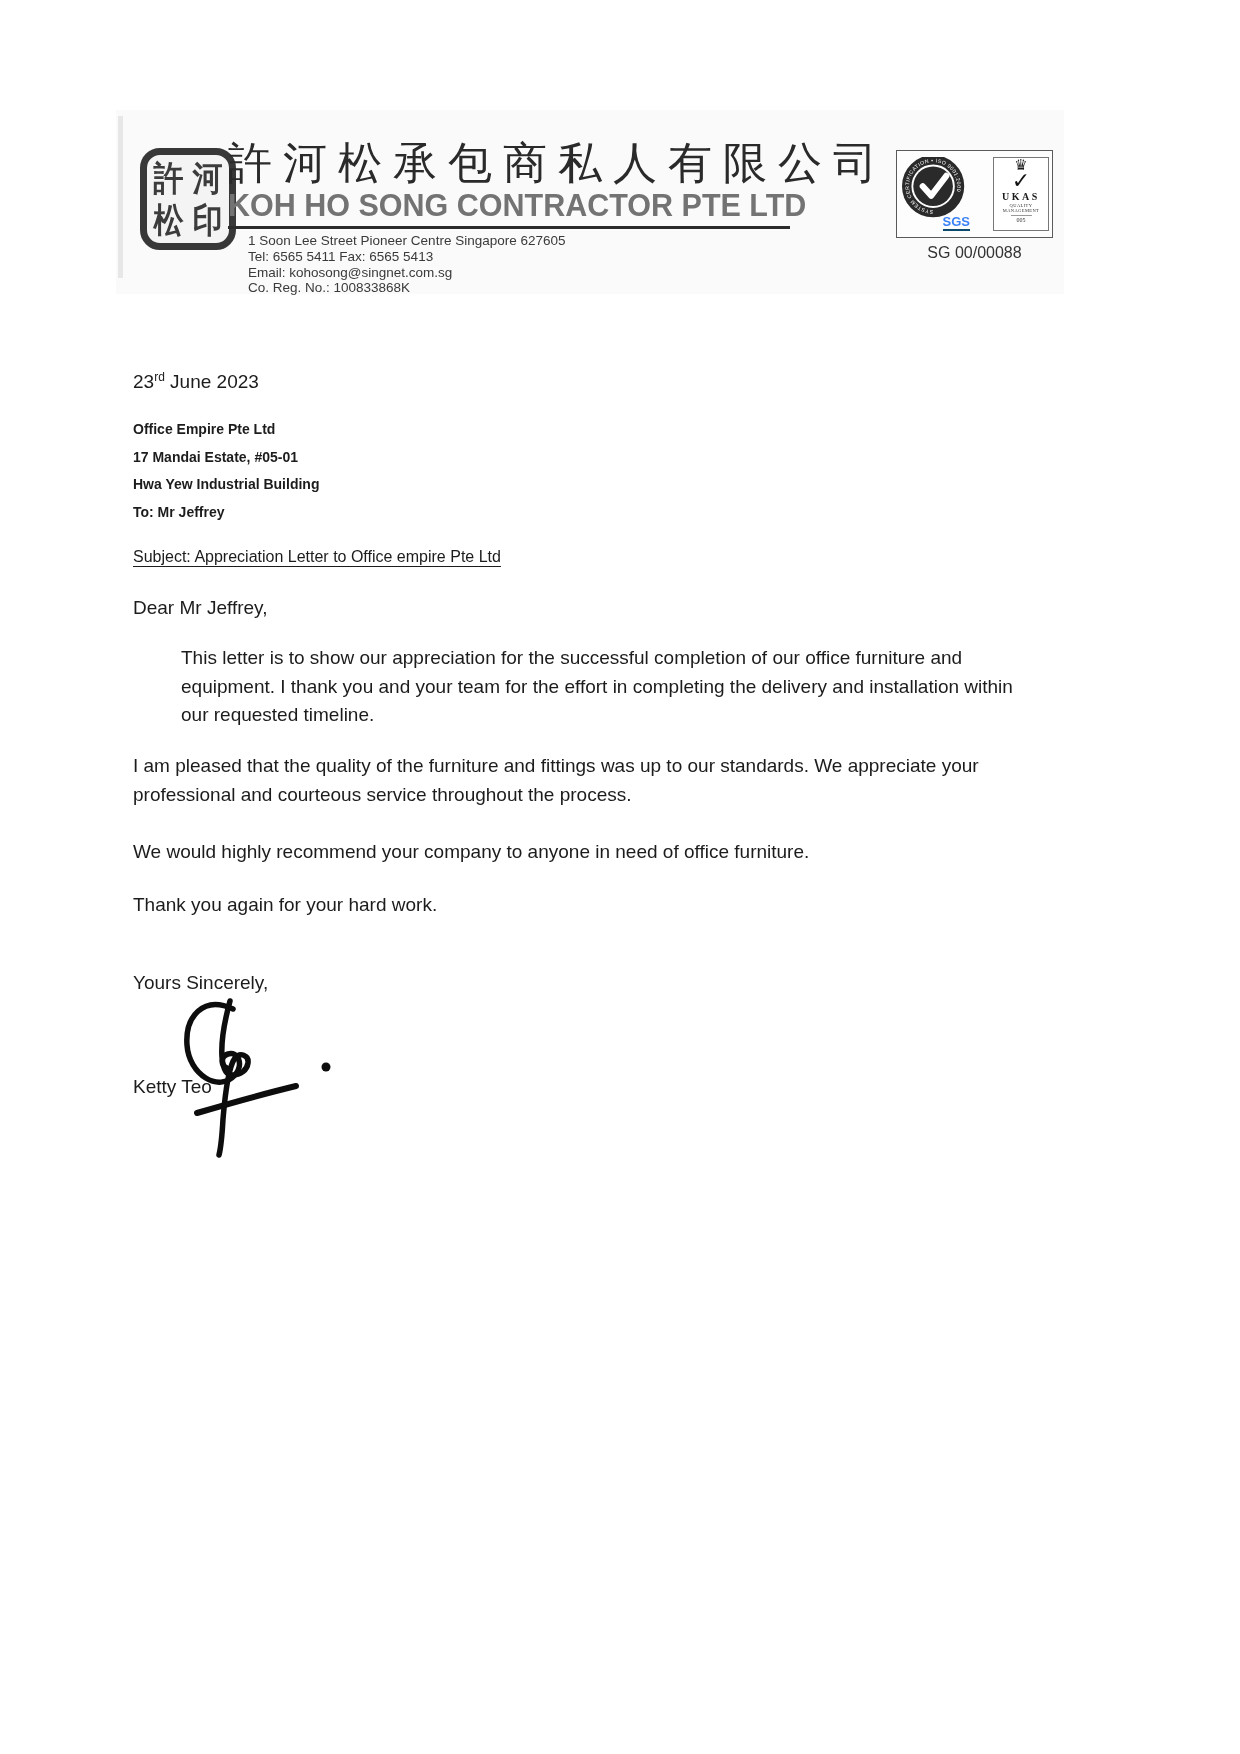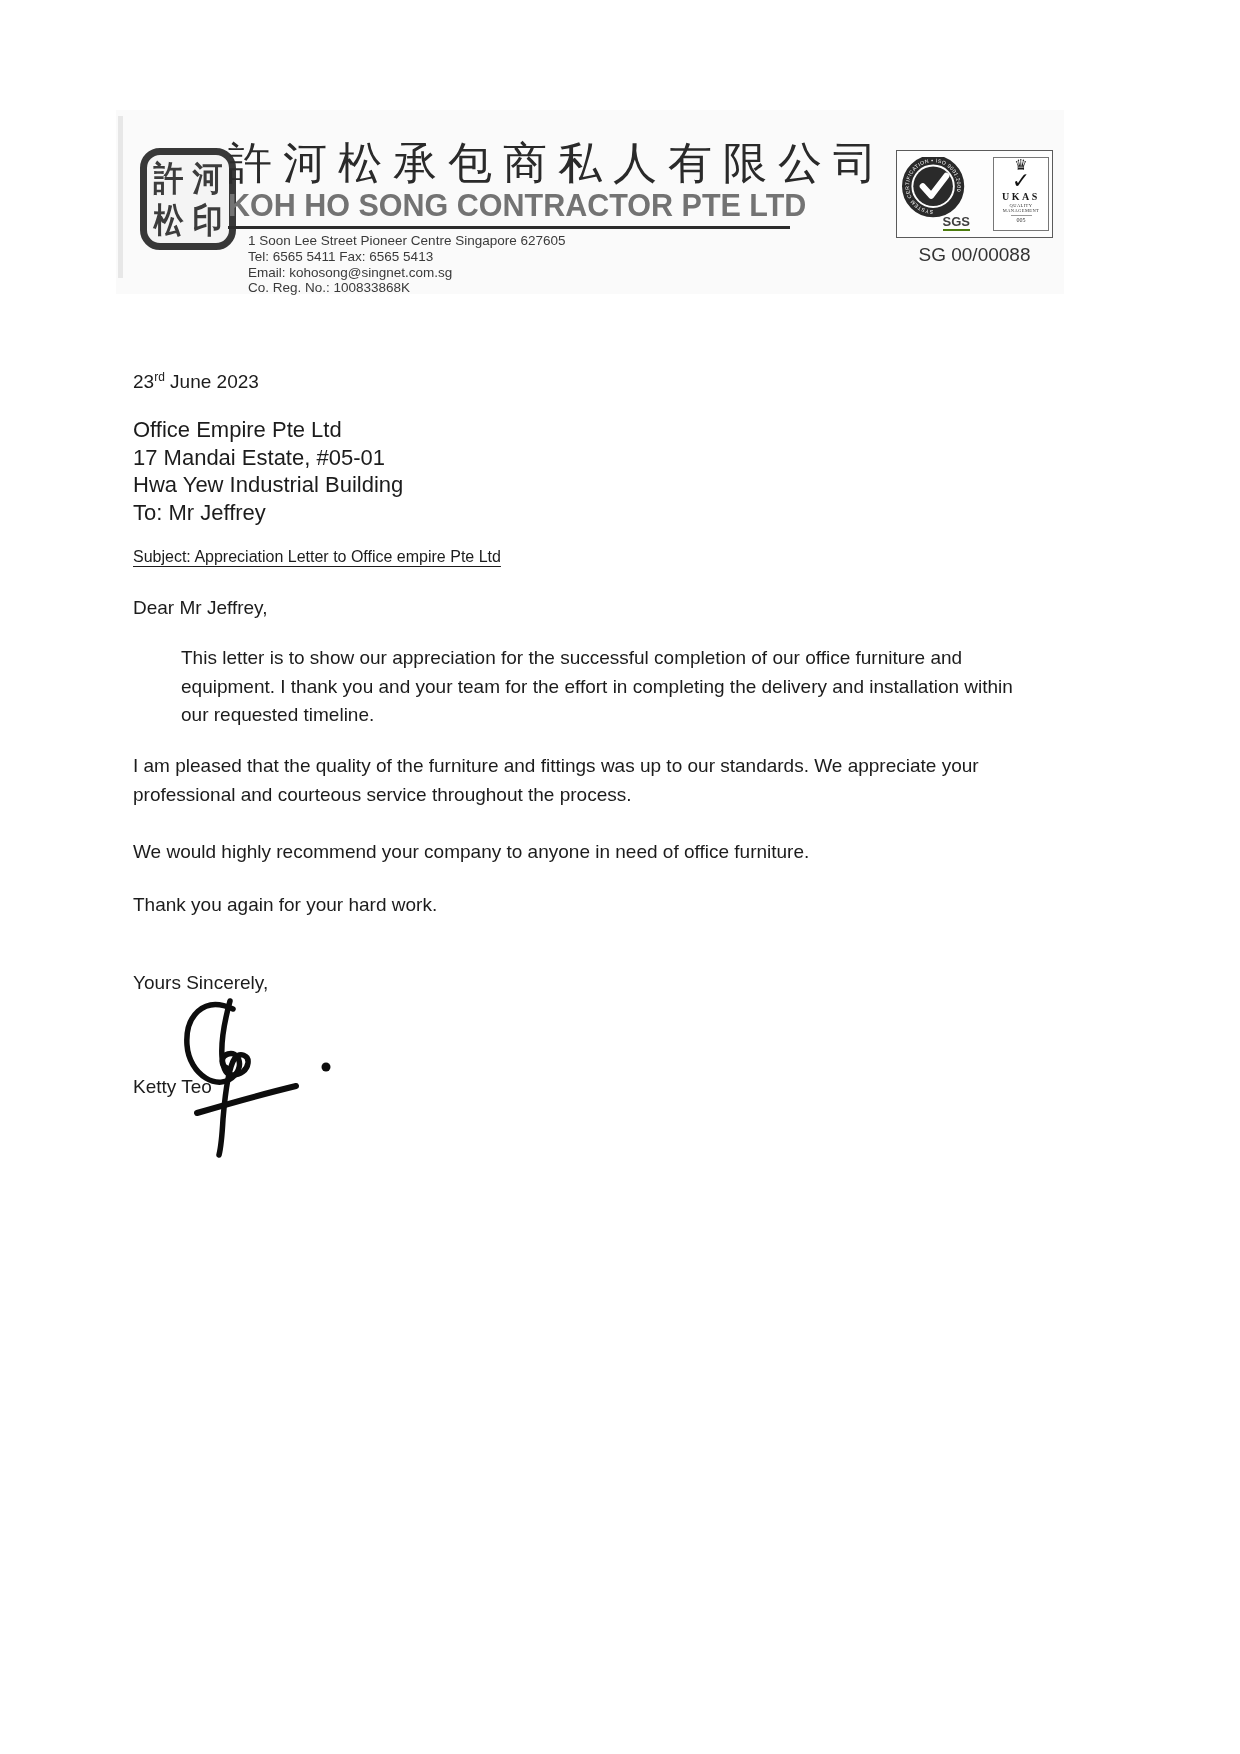--- a/index.html
+++ b/index.html
@@ -36,41 +36,41 @@
   }
   
   .cert-box{
     position:absolute;left:896px;top:150px;width:157px;height:88px;
     border:1.5px solid #5a5a5a;background:#fdfdfd;box-sizing:border-box;
     display:flex;align-items:center;justify-content:space-between;padding:3px;
   }
   .sgs-cell{position:relative;width:72px;height:78px;}
   .sgs-cell svg{position:absolute;left:2px;top:2px;}
   .sgs-label{
-    position:absolute;right:2px;bottom:2px;font-size:13px;font-weight:bold;color:#404040;
-    border-bottom:2px solid #4d7c0f;line-height:1.1;
+    position:absolute;right:2px;bottom:2px;font-size:13px;font-weight:bold;color:#3b82f6;
+    border-bottom:2px solid #0c4a6e;line-height:1.1;
   }
   .ukas-cell{
     width:56px;height:74px;border:1px solid #777;background:#ffffff;box-sizing:border-box;
     display:flex;flex-direction:column;align-items:center;justify-content:flex-start;
     font-family:"Liberation Serif",serif;
   }
   .ukas-crown{font-family:"DejaVu Sans",sans-serif;font-size:15px;line-height:14px;color:#1a1a1a;}
   .ukas-check{font-family:"DejaVu Sans",sans-serif;font-size:22px;line-height:18px;font-weight:bold;color:#111;}
   .ukas-name{font-size:10px;letter-spacing:2.5px;font-weight:bold;color:#1a1a1a;margin-top:1px;}
   .ukas-sub{font-size:4.5px;letter-spacing:.4px;color:#333;text-align:center;line-height:5px;margin-top:1px;}
   .ukas-num{font-size:6px;color:#333;margin-top:2px;border-top:1px solid #999;padding:1px 6px 0 6px;}
   .cert-number{
     position:absolute;left:896px;top:244px;width:157px;text-align:center;
-    font-size:19px;color:#333;
+    font-size:16px;color:#333;
   }
   
   .date{position:absolute;left:133px;top:370px;font-size:19px;}
   .date sup{font-size:12px;}
-  .recipient{position:absolute;left:133px;top:416px;font-size:22px;line-height:27.5px;}
+  .recipient{position:absolute;left:133px;top:416px;font-size:14px;line-height:27.5px;font-weight:bold;}
   .subject{
     position:absolute;left:133px;top:548px;font-size:16px;
     text-decoration:underline;text-underline-offset:4px;
   }
   .salutation{position:absolute;left:133px;top:597px;font-size:19px;}
   .para{position:absolute;left:133px;width:1010px;font-size:19px;line-height:28.5px;white-space:nowrap;}
   .p1{top:644px;margin-left:48px;} .p2{top:752px;} .p3{top:838px;} .p4{top:891px;}
   .closing{position:absolute;left:133px;top:972px;font-size:19px;}
   .signer{position:absolute;left:133px;top:1076px;font-size:19px;}
   .signature{position:absolute;left:183px;top:995px;pointer-events:none;}

